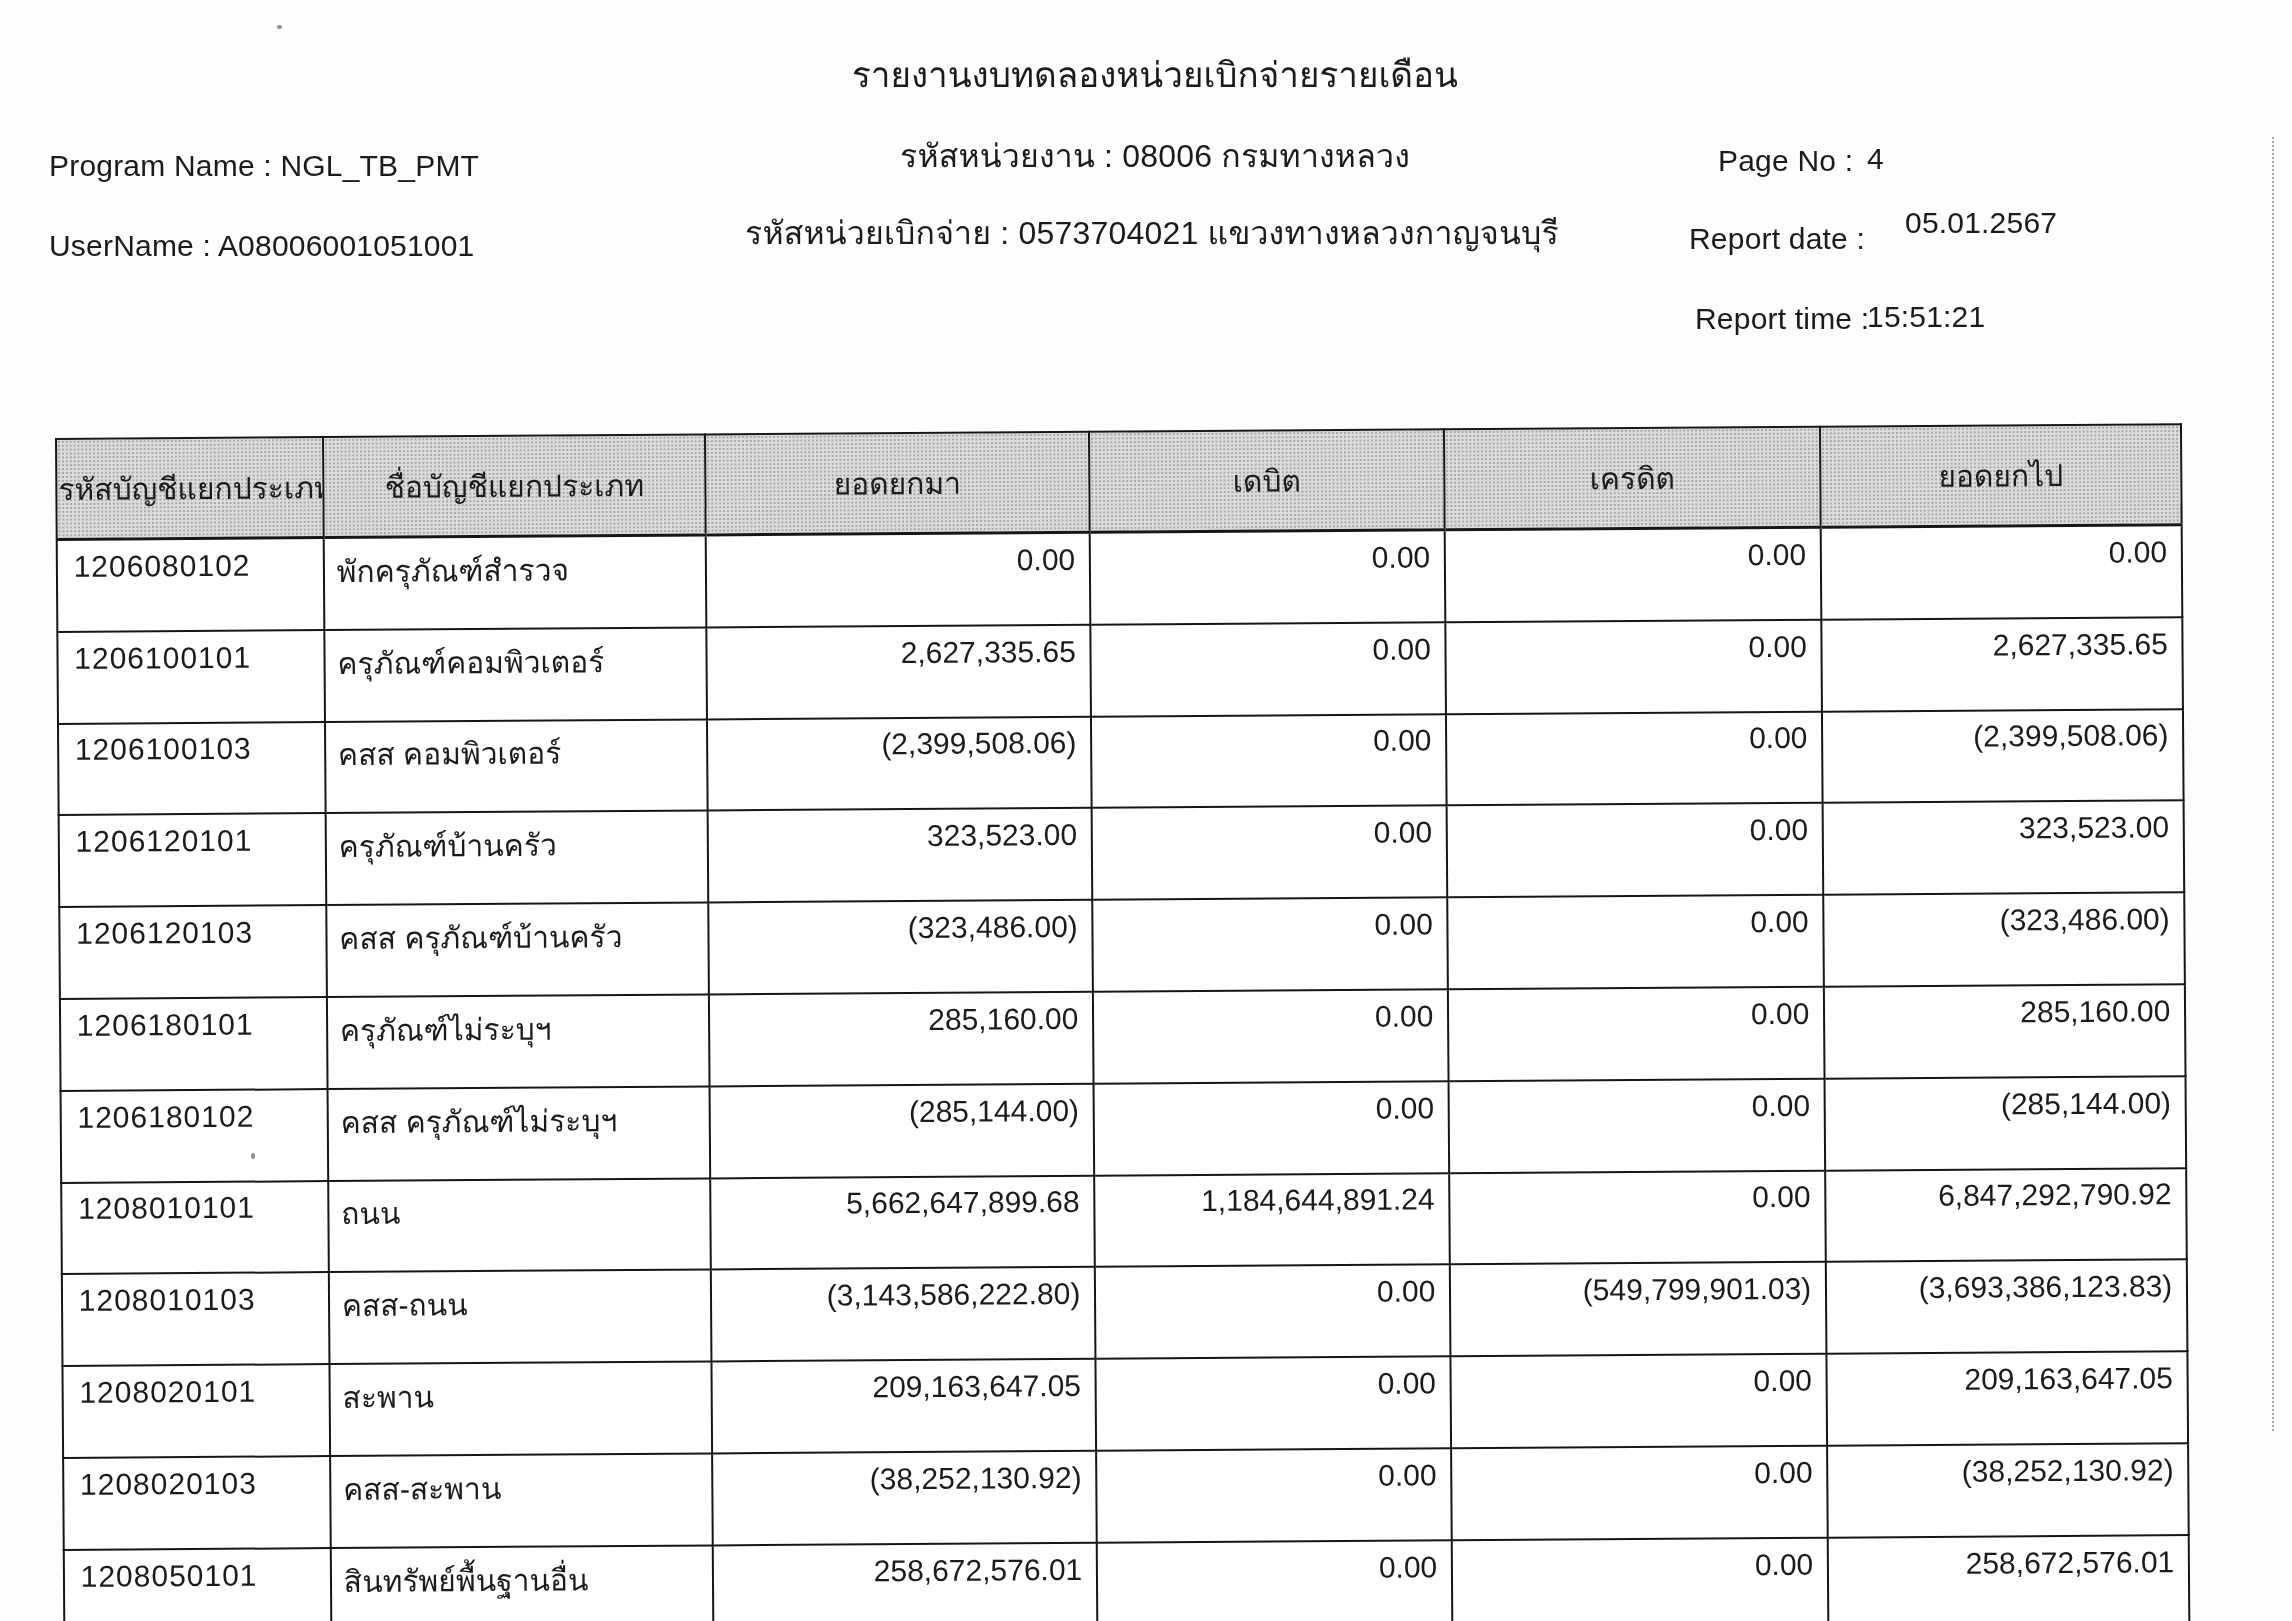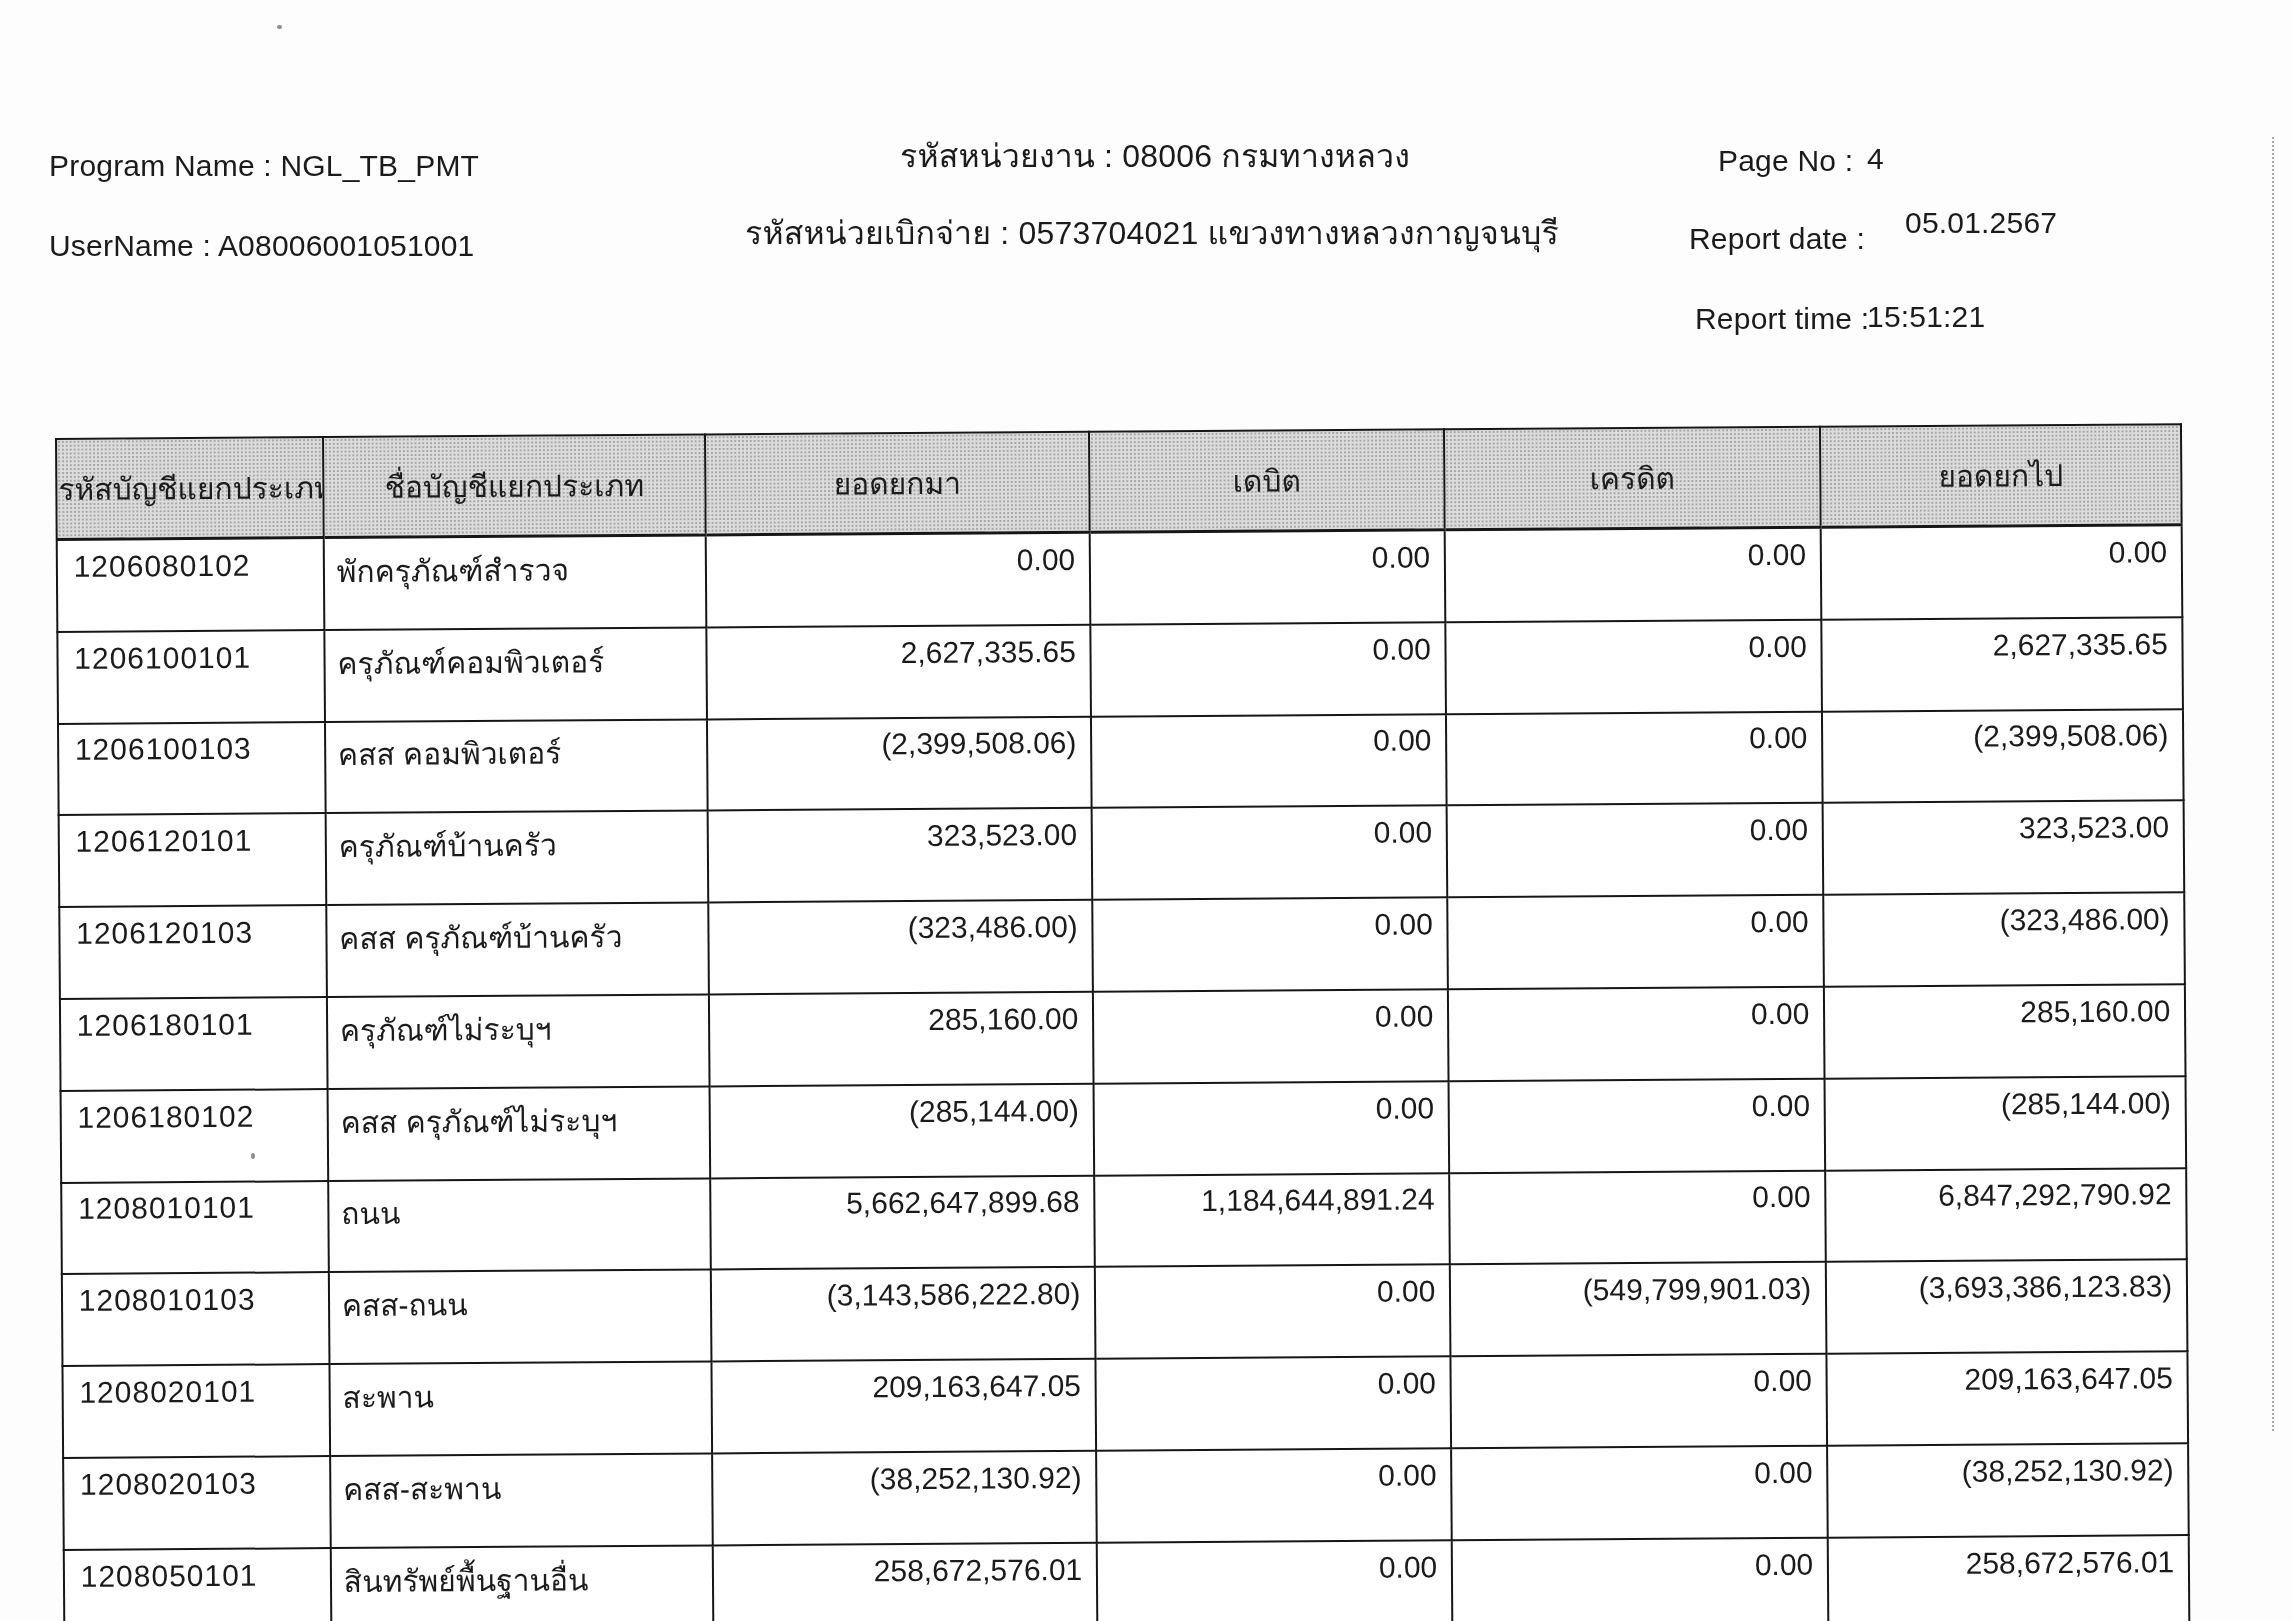--- a/index.html
+++ b/index.html
@@ -78,20 +78,21 @@
   }
   .speck{position:absolute;background:#555;border-radius:50%;opacity:.65;}
   .speck.s1{left:277px;top:24.5px;width:4.9px;height:4.9px;}
   .speck.s2{left:251px;top:1153px;width:3.9px;height:5.9px;}
 </style>
 </head>
 <body>
 
 <div class="page">
 
+  <div class="report-title">รายงานงบทดลองหน่วยเบิกจ่ายรายเดือน</div>
 
   <div class="hdr latin" style="left:49px;top:149px;">Program Name : NGL_TB_PMT</div>
   <div class="hdr latin" style="left:49px;top:229px;">UserName : A08006001051001</div>
 
   <div class="hdr thai center-line" style="left:1155px;top:130px;">รหัสหน่วยงาน : 08006 กรมทางหลวง</div>
   <div class="hdr thai center-line" style="left:1152px;top:207px;">รหัสหน่วยเบิกจ่าย : 0573704021 แขวงทางหลวงกาญจนบุรี</div>
 
   <div class="hdr latin" style="left:1689px;top:144px;margin-left:29px;">Page No :</div>
   <div class="hdr latin" style="left:1867px;top:142px;">4</div>
   <div class="hdr latin" style="left:1689px;top:222px;">Report date :</div>

